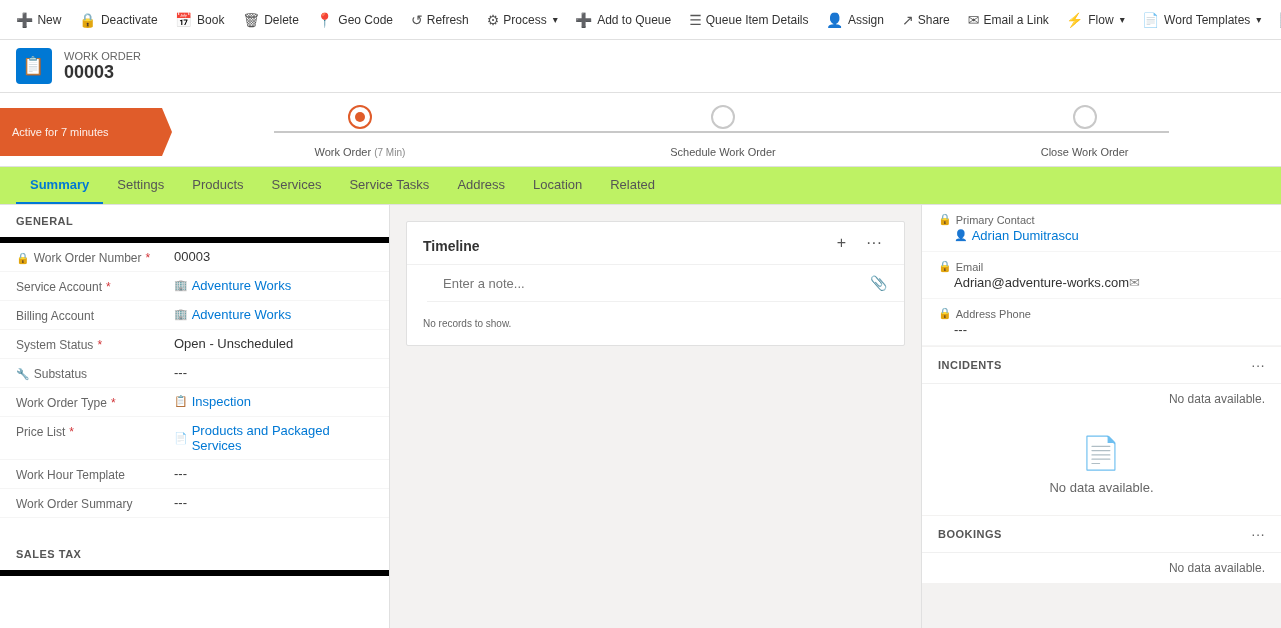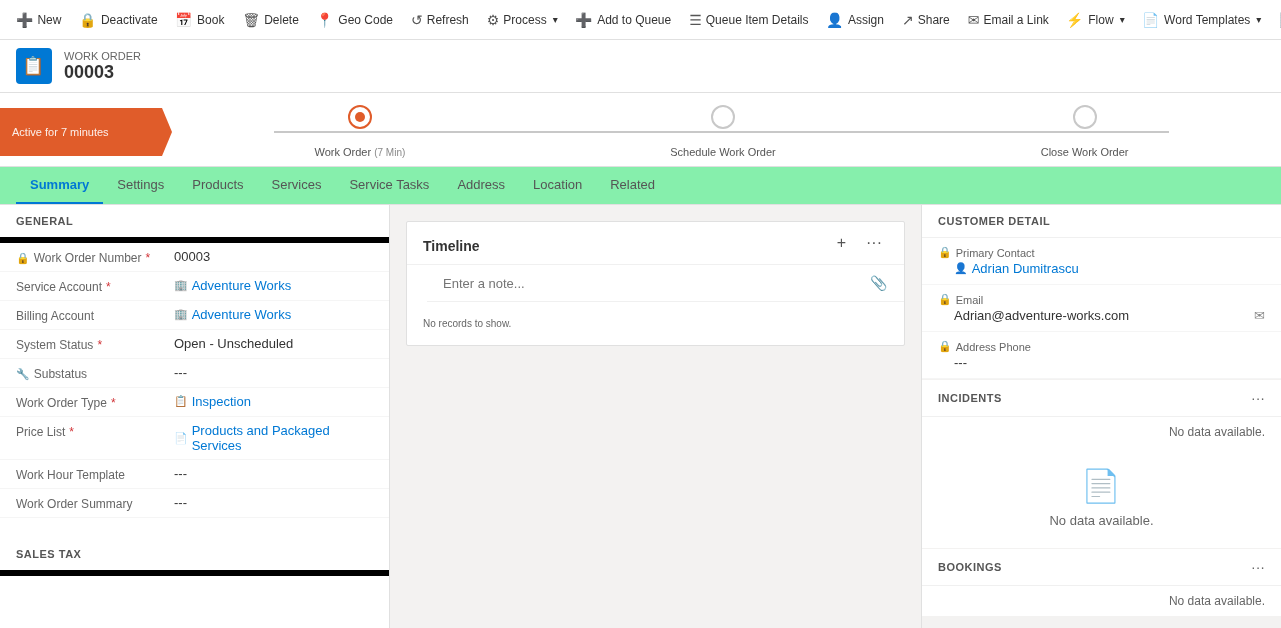--- a/index.html
+++ b/index.html
@@ -125,21 +125,21 @@
       content: '';
       width: 10px; height: 10px;
       border-radius: 50%;
       background: #e05c2a;
     }
     .step-label { font-size: 11px; color: #555; text-align: center; }
     .step-label .time { font-size: 10px; color: #888; }
 
     
     .tabs {
-      background: #86efac;
+      background: #bef264;
       border-bottom: 1px solid #e0e0e0;
       display: flex;
       padding: 0 16px;
       gap: 0;
     }
     .tab {
       padding: 10px 14px;
       font-size: 13px;
       color: #555;
       cursor: pointer;
@@ -519,43 +519,40 @@
         <input class="timeline-input" type="text" placeholder="Enter a note..." style="">
         <span style="color:#888; font-size:14px">📎</span>
       </div>
       <div class="no-records">No records to show.</div>
     </div>
   </div>
 
   <div class="right-panel">
 
     <div class="right-card">
-      <div class="right-card-header">
-        <span>CUSTOMER DETAIL</span>
-      </div>
 
       <div class="customer-field">
         <div class="customer-field-label">
           <span style="font-size:11px">🔒</span>
           <span>Primary Contact</span>
         </div>
         <div class="customer-field-value">
           <a class="field-link">
             <span style="font-size:11px">👤</span>
             <span>Adrian Dumitrascu</span>
           </a>
         </div>
       </div>
 
       <div class="customer-field">
         <div class="customer-field-label">
           <span style="font-size:11px">🔒</span>
           <span>Email</span>
         </div>
-        <div class="customer-field-value" style="display:flex; align-items:center; justify-content:space-between;">
+        <div class="customer-field-value" style="display:flex; align-items:center; ">
           <span>Adrian@adventure-works.com</span>
           <span style="font-size:13px; color:#888; cursor:pointer;">✉</span>
         </div>
       </div>
 
       <div class="customer-field">
         <div class="customer-field-label">
           <span style="font-size:11px">🔒</span>
           <span>Address Phone</span>
         </div>

